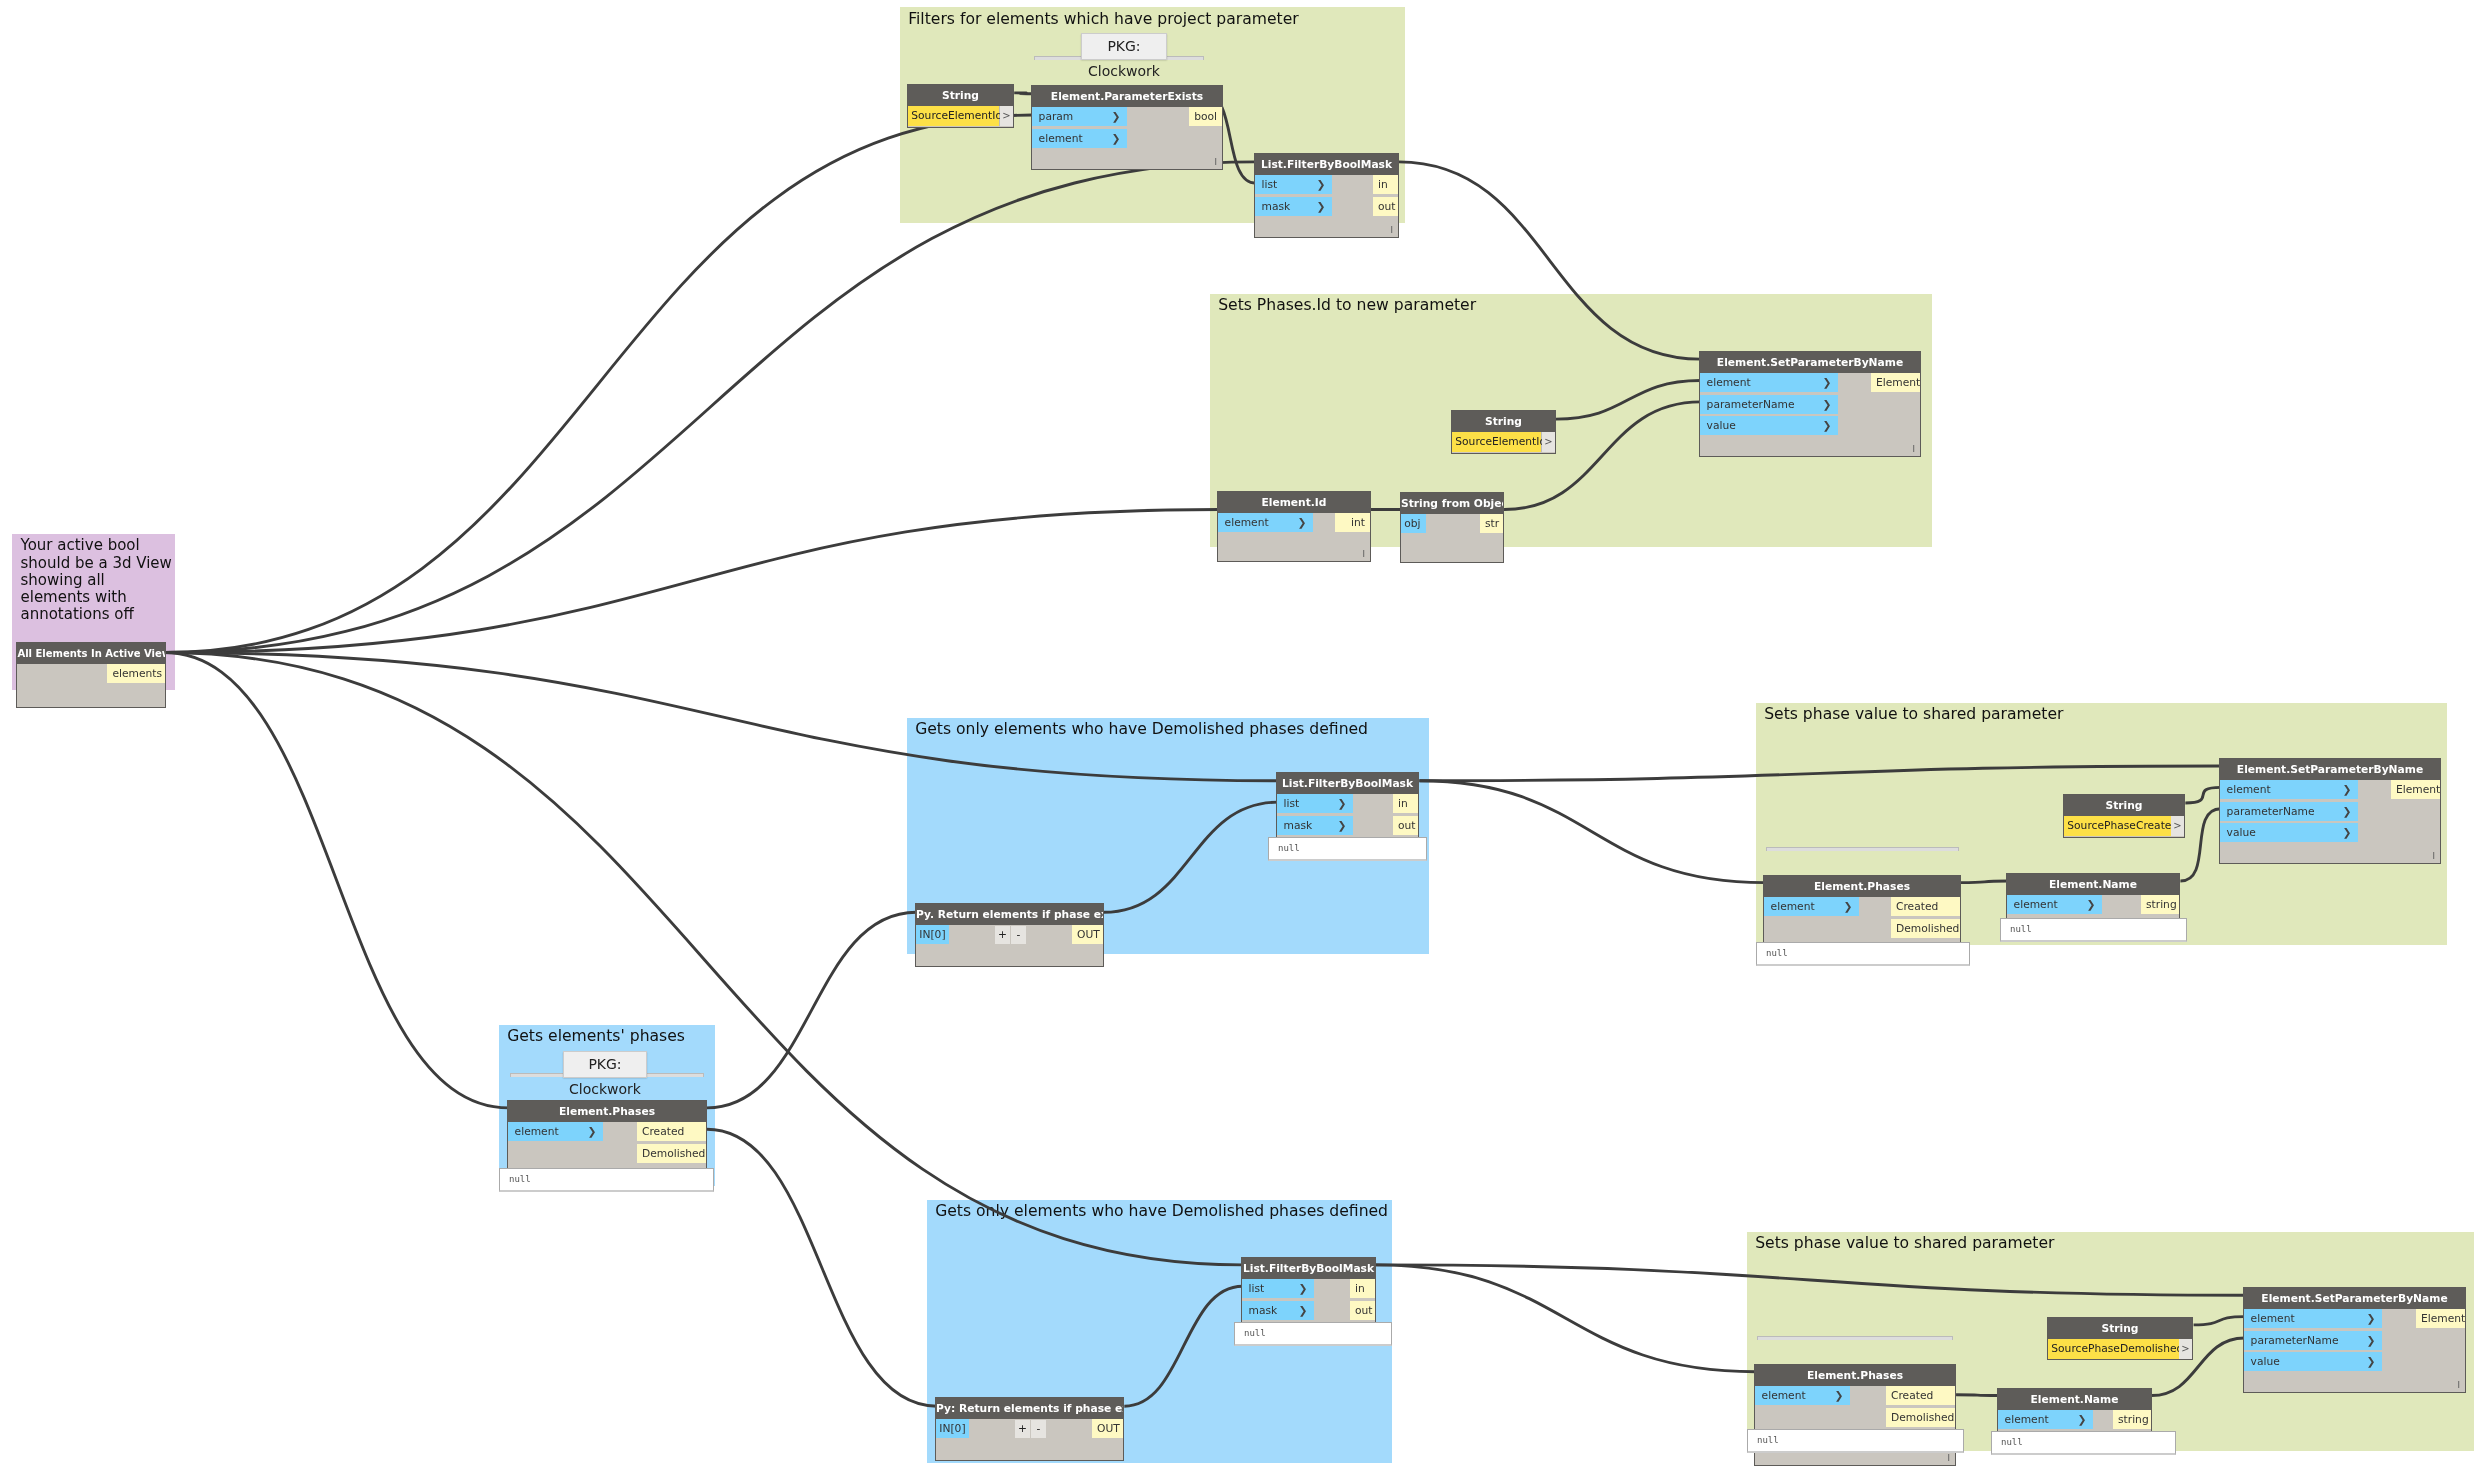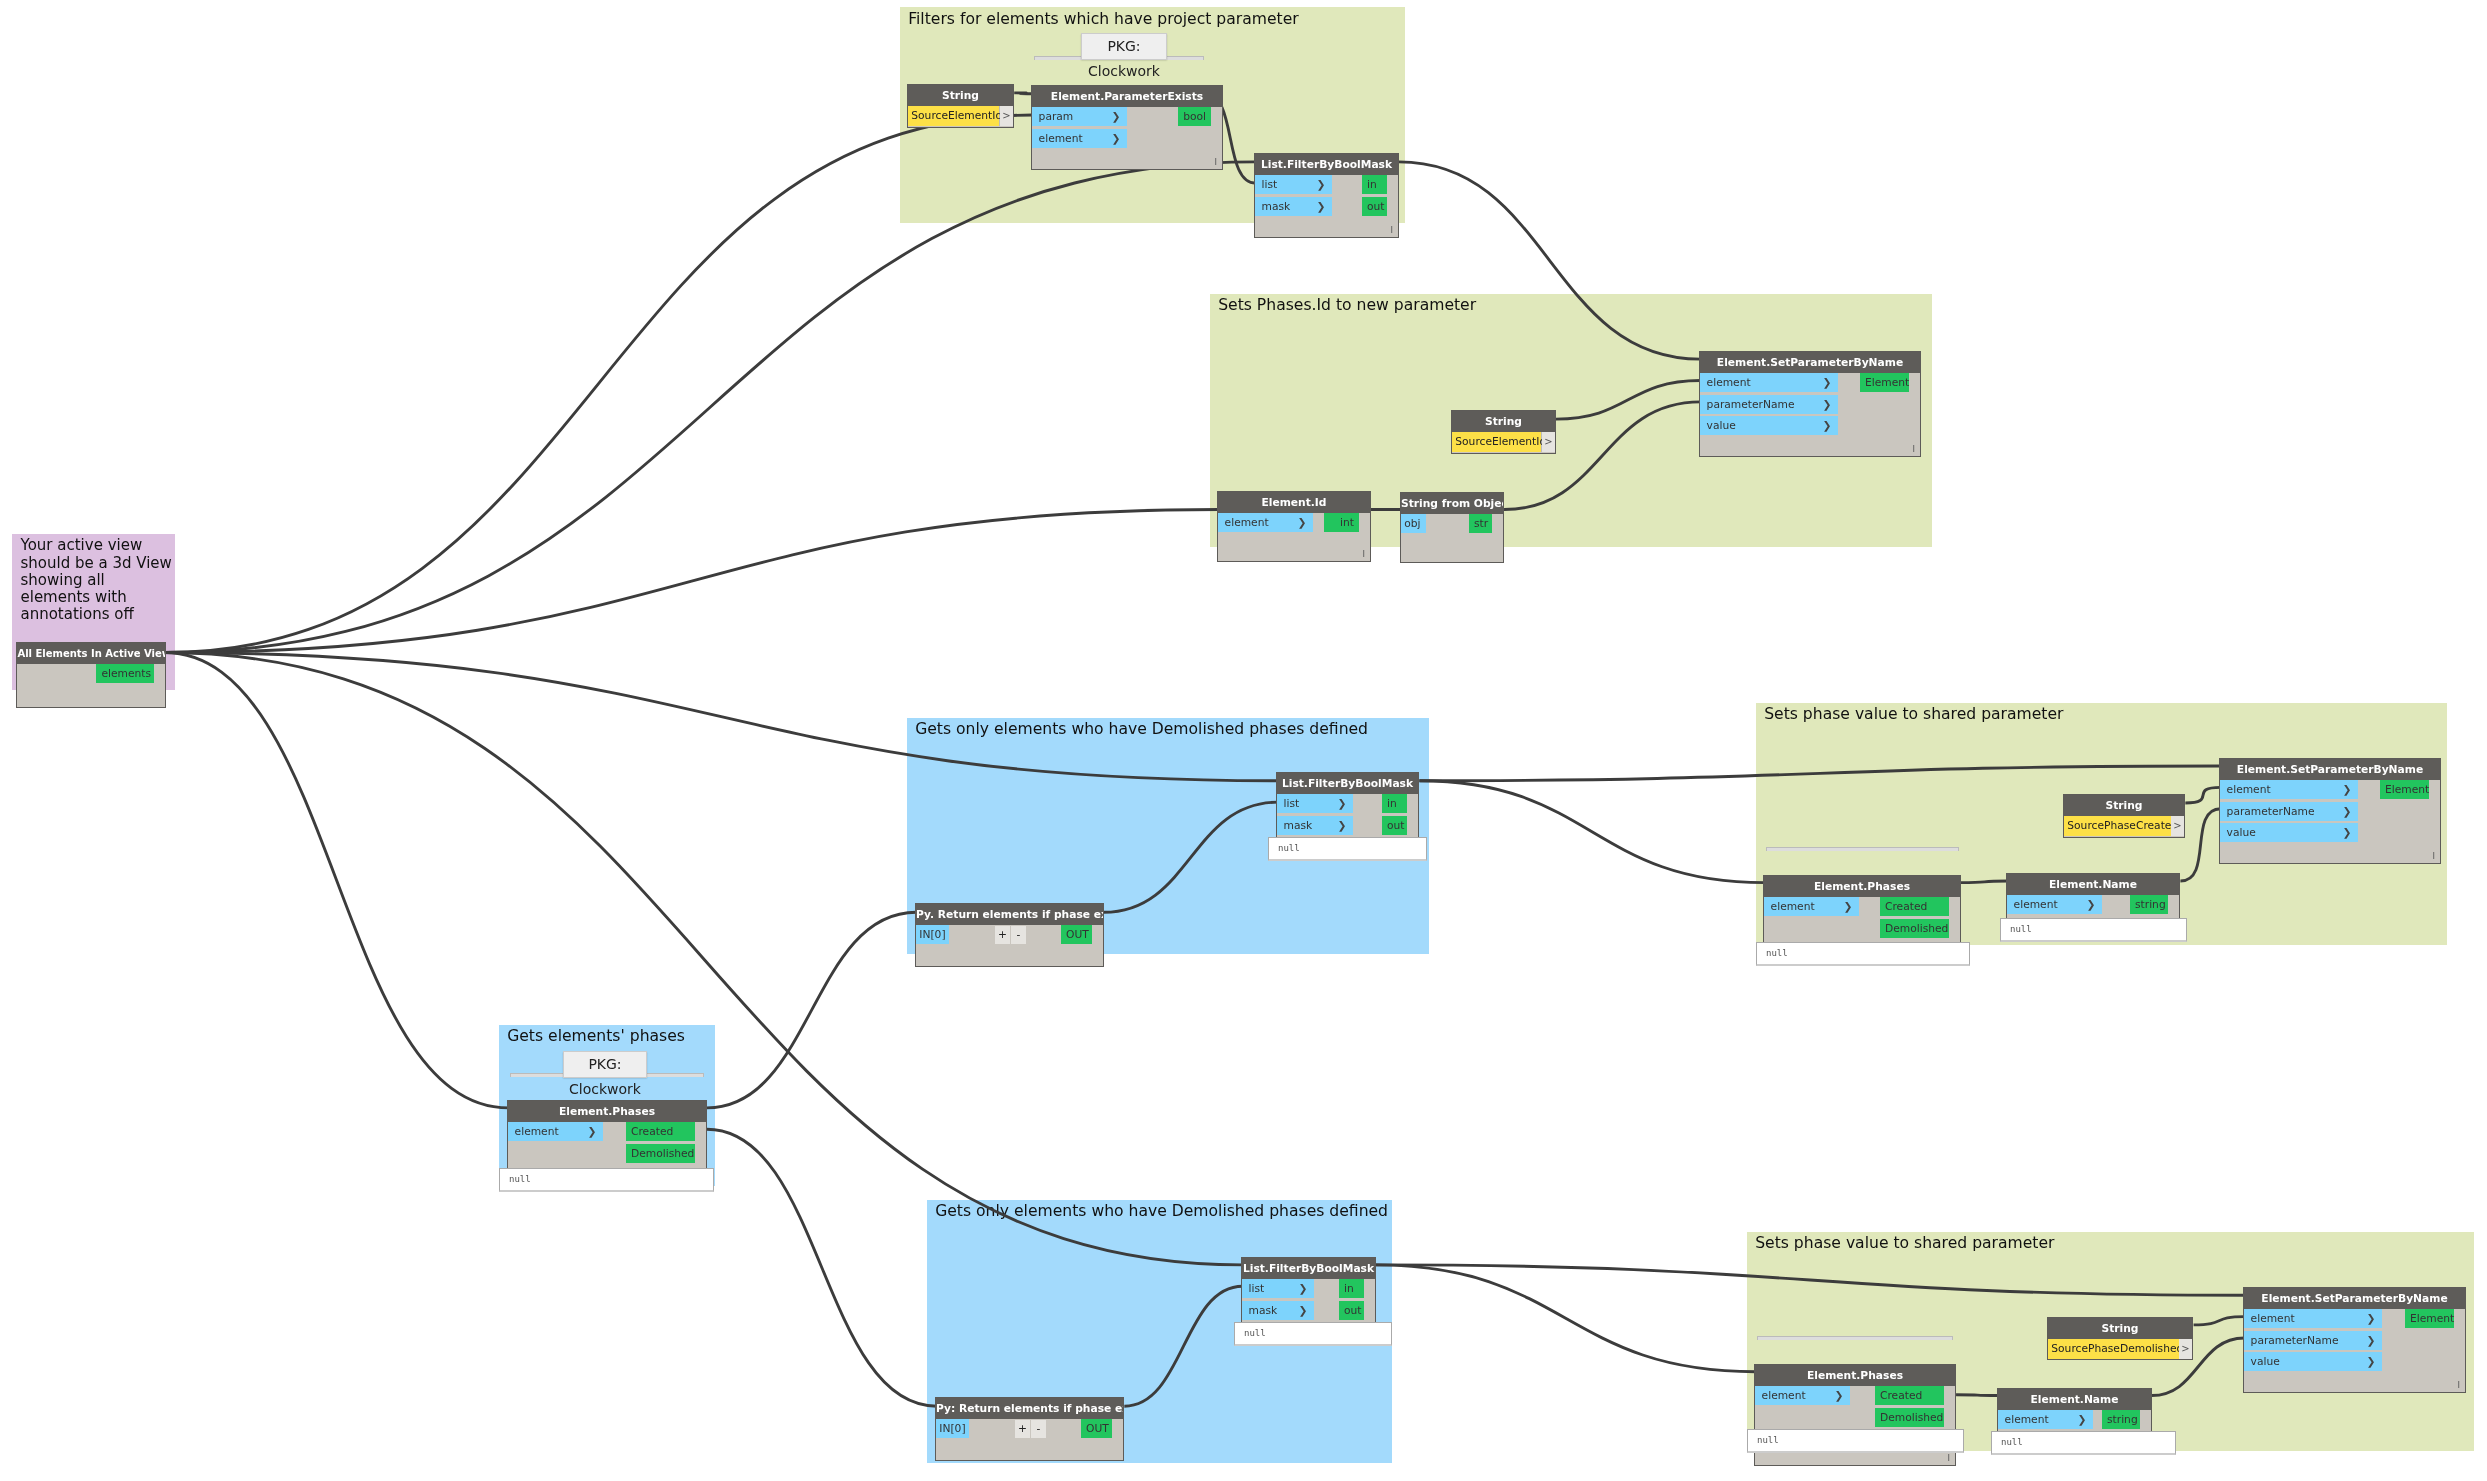--- a/index.html
+++ b/index.html
@@ -10,21 +10,21 @@
   .g-green { background:#e0e8bb; }
   .g-blue { background:#a3dafc; }
   .g-purple { background:#dcc0e0; }
   #wires { position:absolute; left:0; top:0; width:2487px; height:1481px; pointer-events:none; z-index:5; }
   .node { position:absolute; background:#cac6bf; border:1.6px solid #5d5b58; box-sizing:border-box; z-index:10;margin-top:24px; }
   .node-header { position:absolute; left:0; right:0; top:0; height:21.4px; background:#5e5c59; color:#fff;
                  font-weight:bold; font-size:10.7px; text-align:center; line-height:21.4px; white-space:nowrap; overflow:hidden; }
   .port-in { position:absolute; left:0; height:20px; background:#7dd3fc; font-size:10.7px; color:#333;
              line-height:20px; padding-left:6.6px; box-sizing:border-box; border-bottom:0.8px solid #cac6bf; }
   .port-in .chev { position:absolute; right:6.6px; top:0; font-weight:bold; color:#444; }
-  .port-out { position:absolute; right:11px; height:20px; background:#22c55e; font-size:10.7px; color:#333;
+  .port-out { position:absolute; right:0; height:20px; background:#fef9c3; font-size:10.7px; color:#333;
               line-height:20px; padding:0 5px; box-sizing:border-box; text-align:right; border-bottom:0.8px solid #cac6bf; }
   .lacing { position:absolute; right:5px; bottom:1.6px; font-size:9px; color:#555; }
   .string-val { position:absolute; left:0; top:21.4px; height:20px; background:#fde047; font-size:10.7px; color:#222;
                 line-height:20px; padding:0 3.3px; box-sizing:border-box; border-right:0.8px solid #bbb; white-space:nowrap; }
   .string-arrow { position:absolute; right:0; top:21.4px; width:13px; height:20px; background:#e6e4e0; font-size:10px;
                   line-height:20px; text-align:center; color:#555; }
   .pkg { position:absolute; background:#efefef; border:0.8px solid #ccc; font-size:14px; color:#222; text-align:center;
          line-height:25px; z-index:11; box-shadow:0 0.8px 1.6px rgba(0,0,0,.2); }
   .stack { position:absolute; height:3.3px; border:0.8px solid #bbb; border-bottom:none; background:#ddd; z-index:9; }
   .preview { position:absolute; background:#fff; border:0.8px solid #aaa; border-bottom:2.5px solid #ccc; font-family:"DejaVu Sans Mono", monospace;
@@ -34,21 +34,21 @@
 </head>
 <body>
 
 <div class="group g-green" style="left:900px;top:7.4px;width:505px;height:216px;">
   <div class="group-title">Filters for elements which have project parameter</div>
 </div>
 <div class="group g-green" style="left:1210px;top:294px;width:722px;height:253px;">
   <div class="group-title">Sets Phases.Id to new parameter</div>
 </div>
 <div class="group g-purple" style="left:12.3px;top:534px;width:163px;height:156px;">
-  <div class="group-title" style="width:152px;font-size:15px;">Your active view should be a 3d View showing all elements with annotations off</div>
+  <div class="group-title" style="width:152px;font-size:15px;">Your active bool should be a 3d View showing all elements with annotations off</div>
 </div>
 <div class="group g-blue" style="left:907px;top:718px;width:522px;height:236px;">
   <div class="group-title">Gets only elements who have Demolished phases defined</div>
 </div>
 <div class="group g-green" style="left:1756px;top:703px;width:691px;height:242px;">
   <div class="group-title">Sets phase value to shared parameter</div>
 </div>
 <div class="group g-blue" style="left:499px;top:1025px;width:216px;height:161px;">
   <div class="group-title">Gets elements' phases</div>
 </div>

